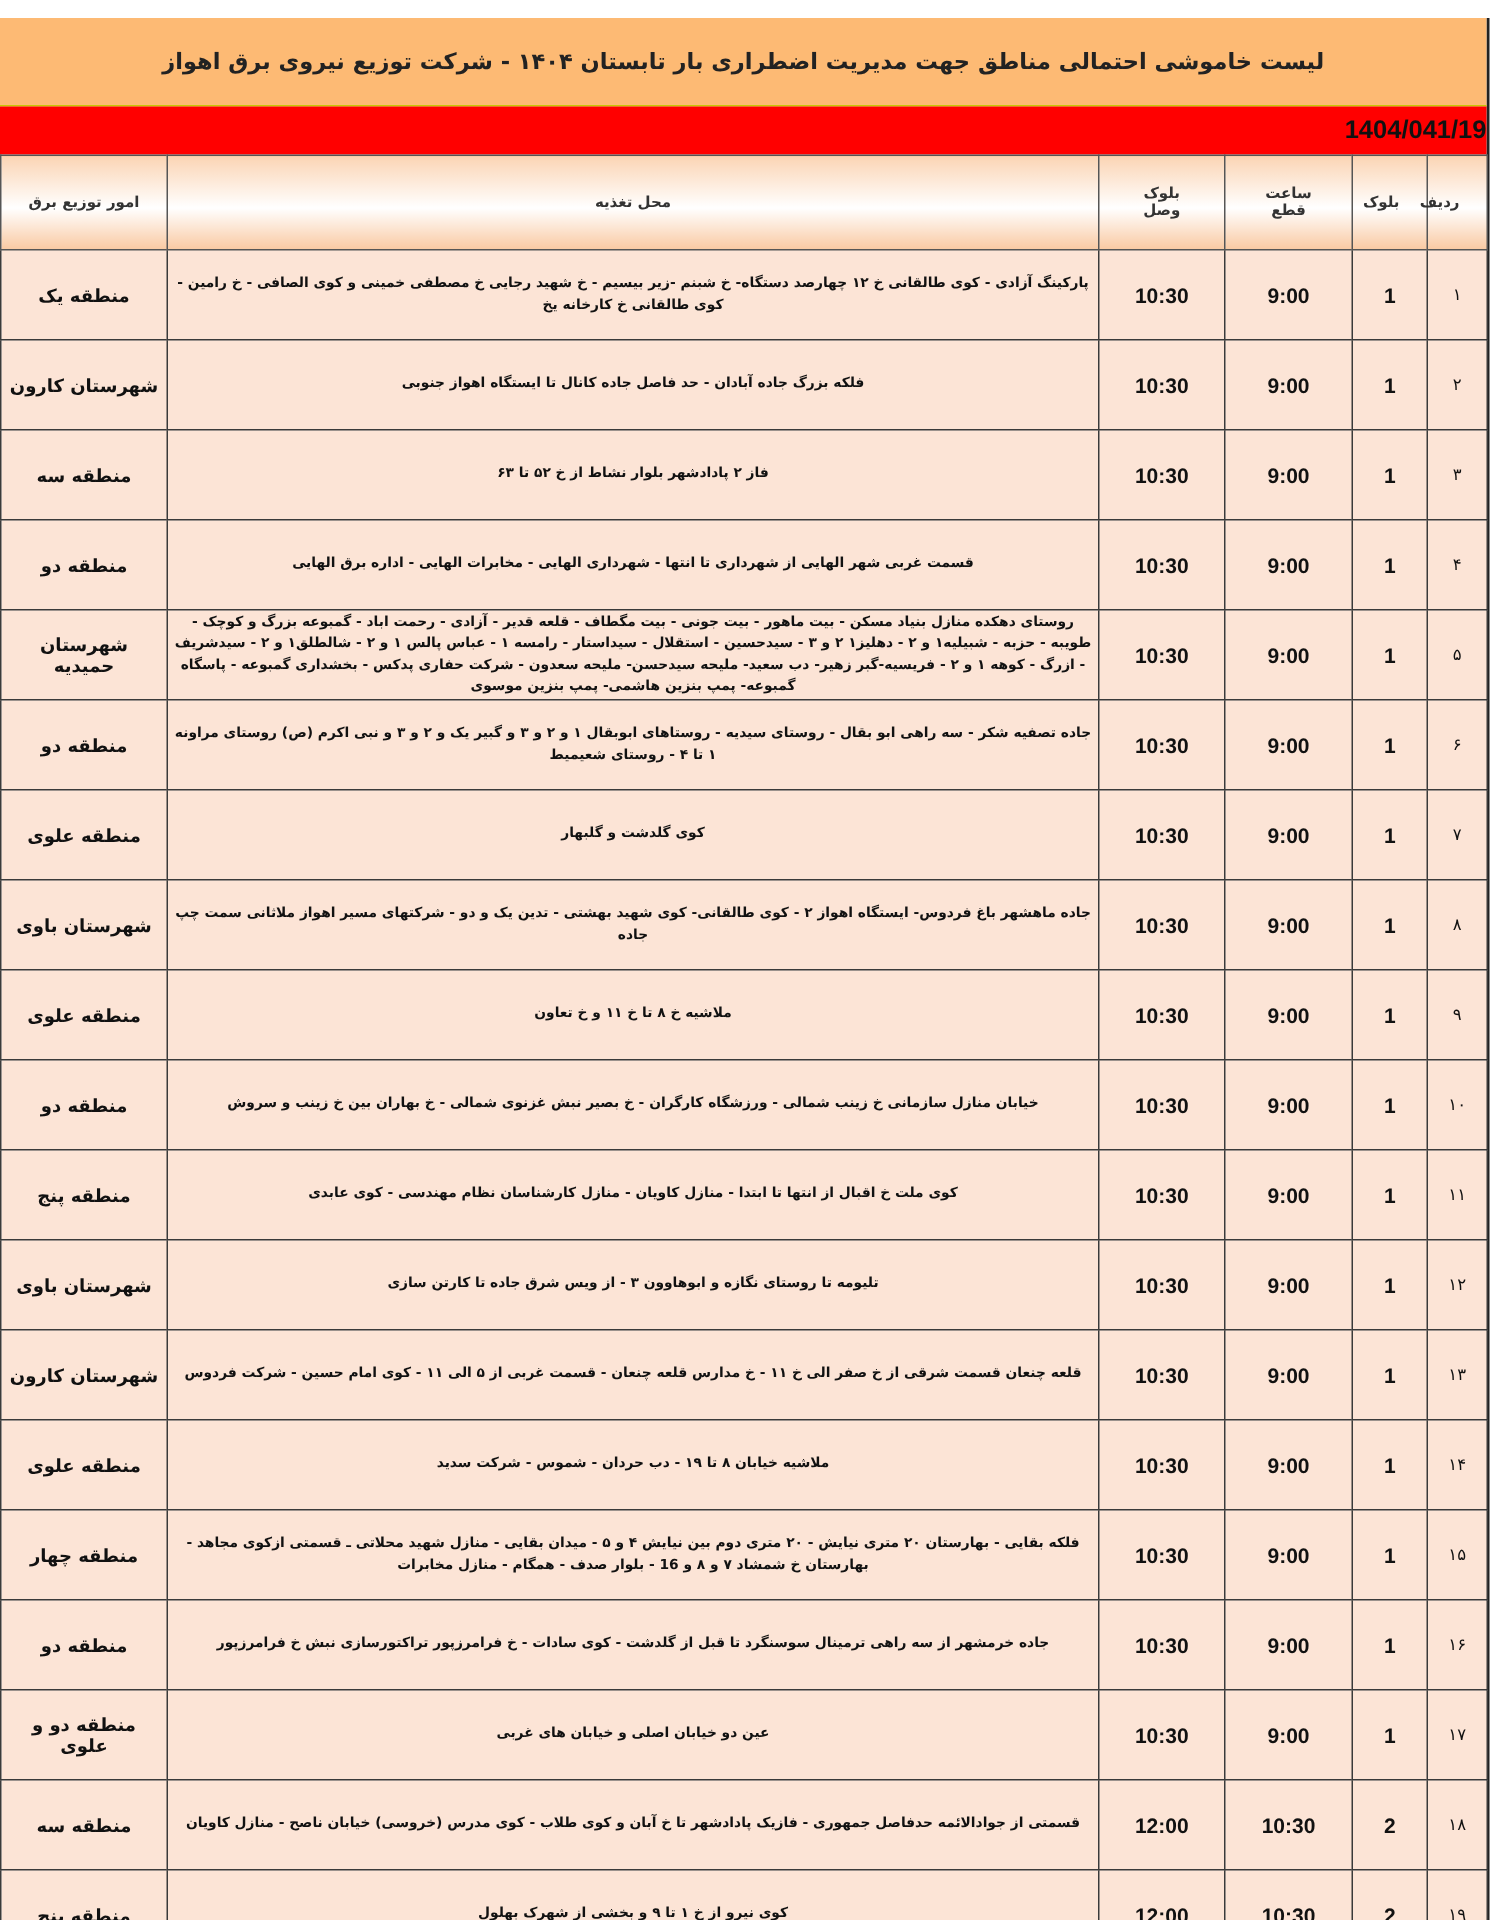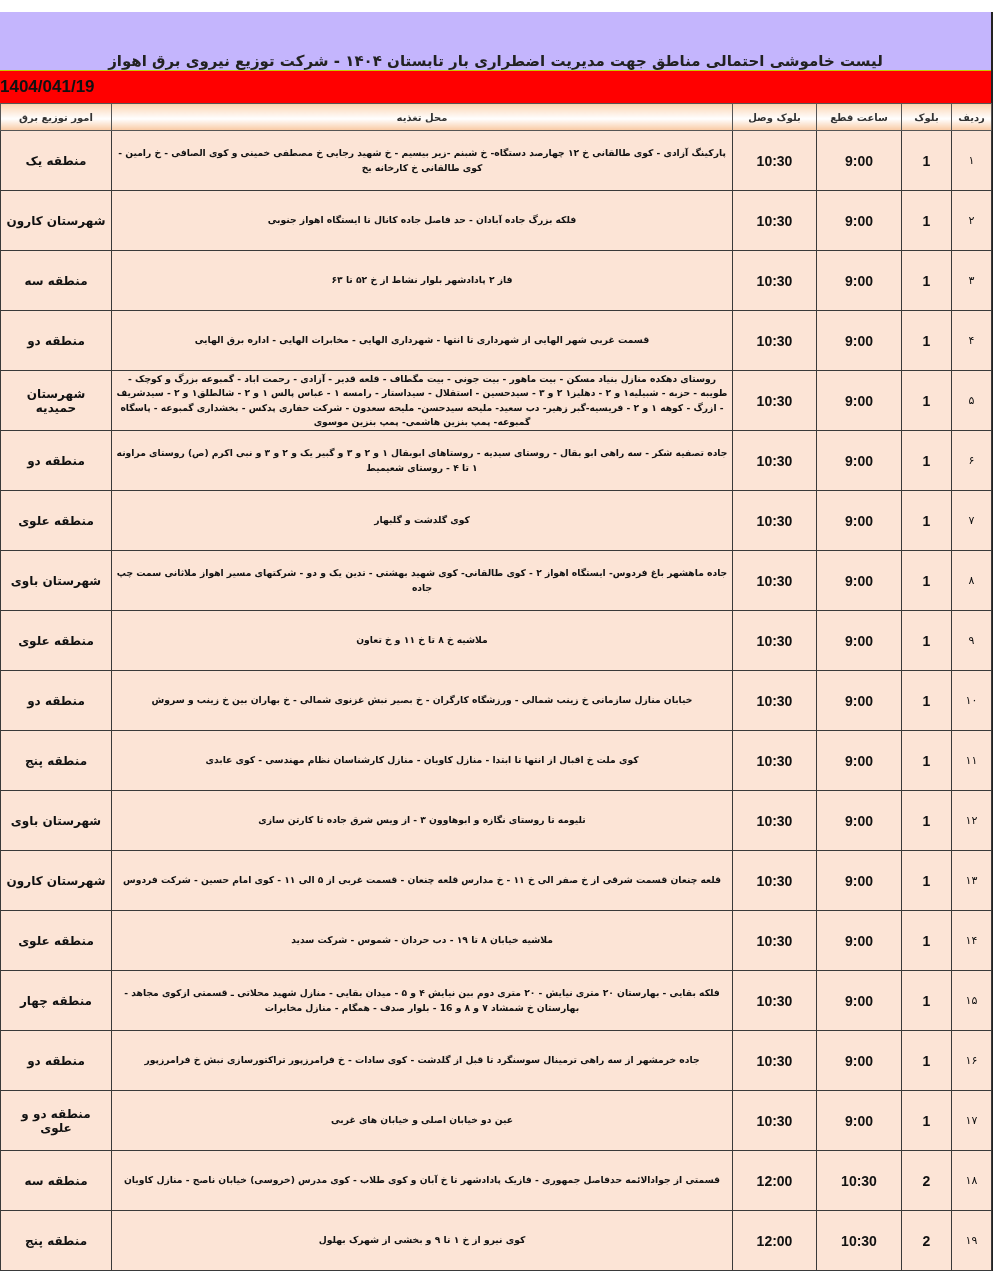--- a/index.html
+++ b/index.html
@@ -1,27 +1,27 @@
 <!DOCTYPE html>
 <html><head>
   <meta charset="utf-8">
   <style>
     html, body { margin: 0; padding: 0; background: #ffffff; }
     body { width: 998px; height: 1280px; position: relative; overflow: hidden;
            font-family: "DejaVu Sans", sans-serif; }
     .sheet { position: absolute; left: 0; top: 12px; width: 991px; border-right: 2px solid #222; }
-    .title-bar { height: 58px; background: #c4b5fd; display: flex; align-items: flex-end; justify-content: center;
+    .title-bar { height: 58px; background: #fdba74; display: flex; align-items: center; justify-content: center;
                  border-bottom: 1px solid #c8c800; }
     .title-bar span { font-size: 15px; font-weight: bold; color: #222; direction: rtl; }
-    .date-bar { height: 32px; background: #ff0000; display: flex; align-items: center; justify-content: flex-start; }
+    .date-bar { height: 32px; background: #ff0000; display: flex; align-items: center; justify-content: flex-end; }
     .date-bar span { font-family: "Liberation Sans", sans-serif; font-weight: bold; font-size: 17px; color: #111; }
     table { border-collapse: collapse; width: 991px; table-layout: fixed; direction: rtl; }
     th { height: 26px; font-size: 10px; font-weight: bold; color: #333;
          background: linear-gradient(to bottom, #fbd5b5 0%, #ffffff 55%, #f9c9a2 100%);
-         border: 1px solid #555; padding: 0; }
+         border: 1px solid #555; padding: 18px; }
     td { background: #fce4d6; border: 1px solid #3a3a3a; text-align: center; vertical-align: middle; padding: 0 4px; color: #111; }
     tr.row { height: 60px; }
     td.idx { font-size: 11px; }
     td.time, td.block { font-family: "Liberation Sans", sans-serif; font-weight: bold; font-size: 14px; }
     td.loc { font-size: 9.2px; font-weight: bold; line-height: 1.55; margin-top: 44px; }
     td.dist { font-size: 12px; font-weight: bold; }
   </style>
 </head>
 <body>
 

